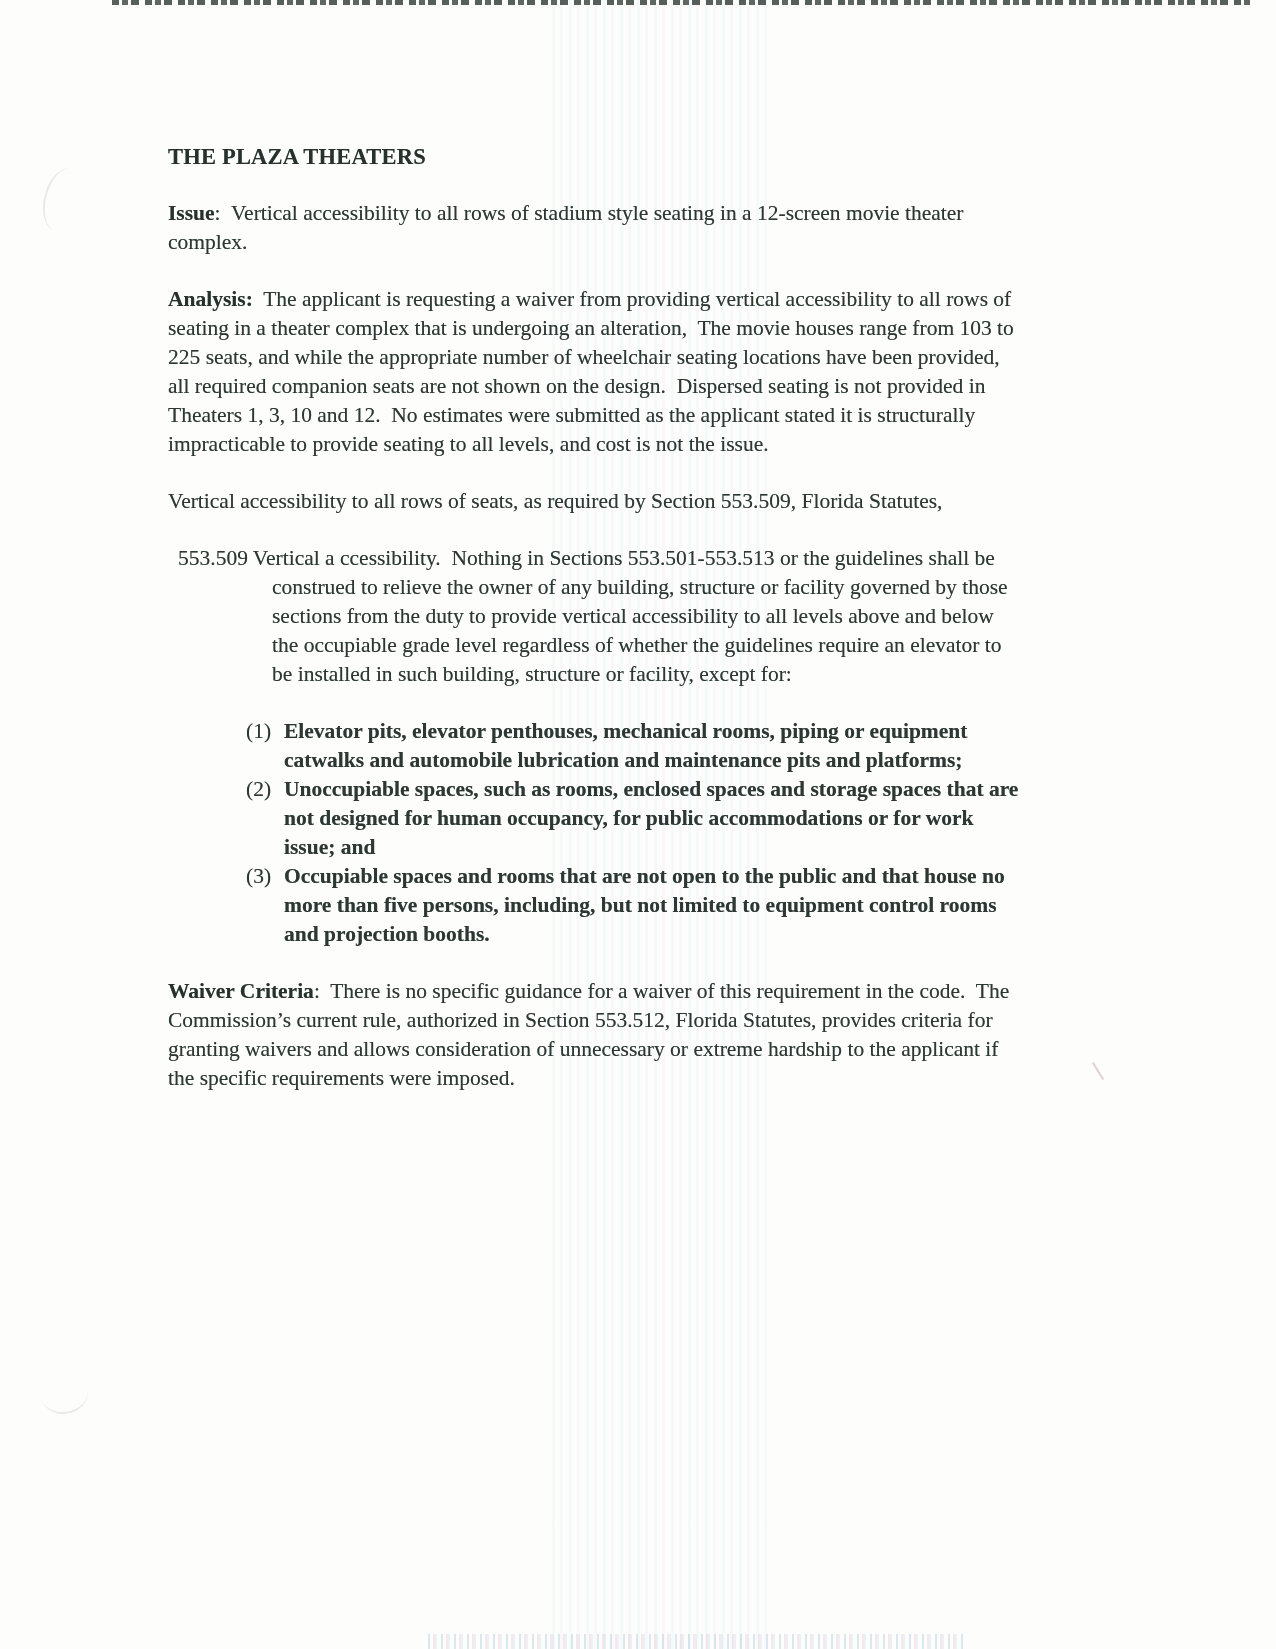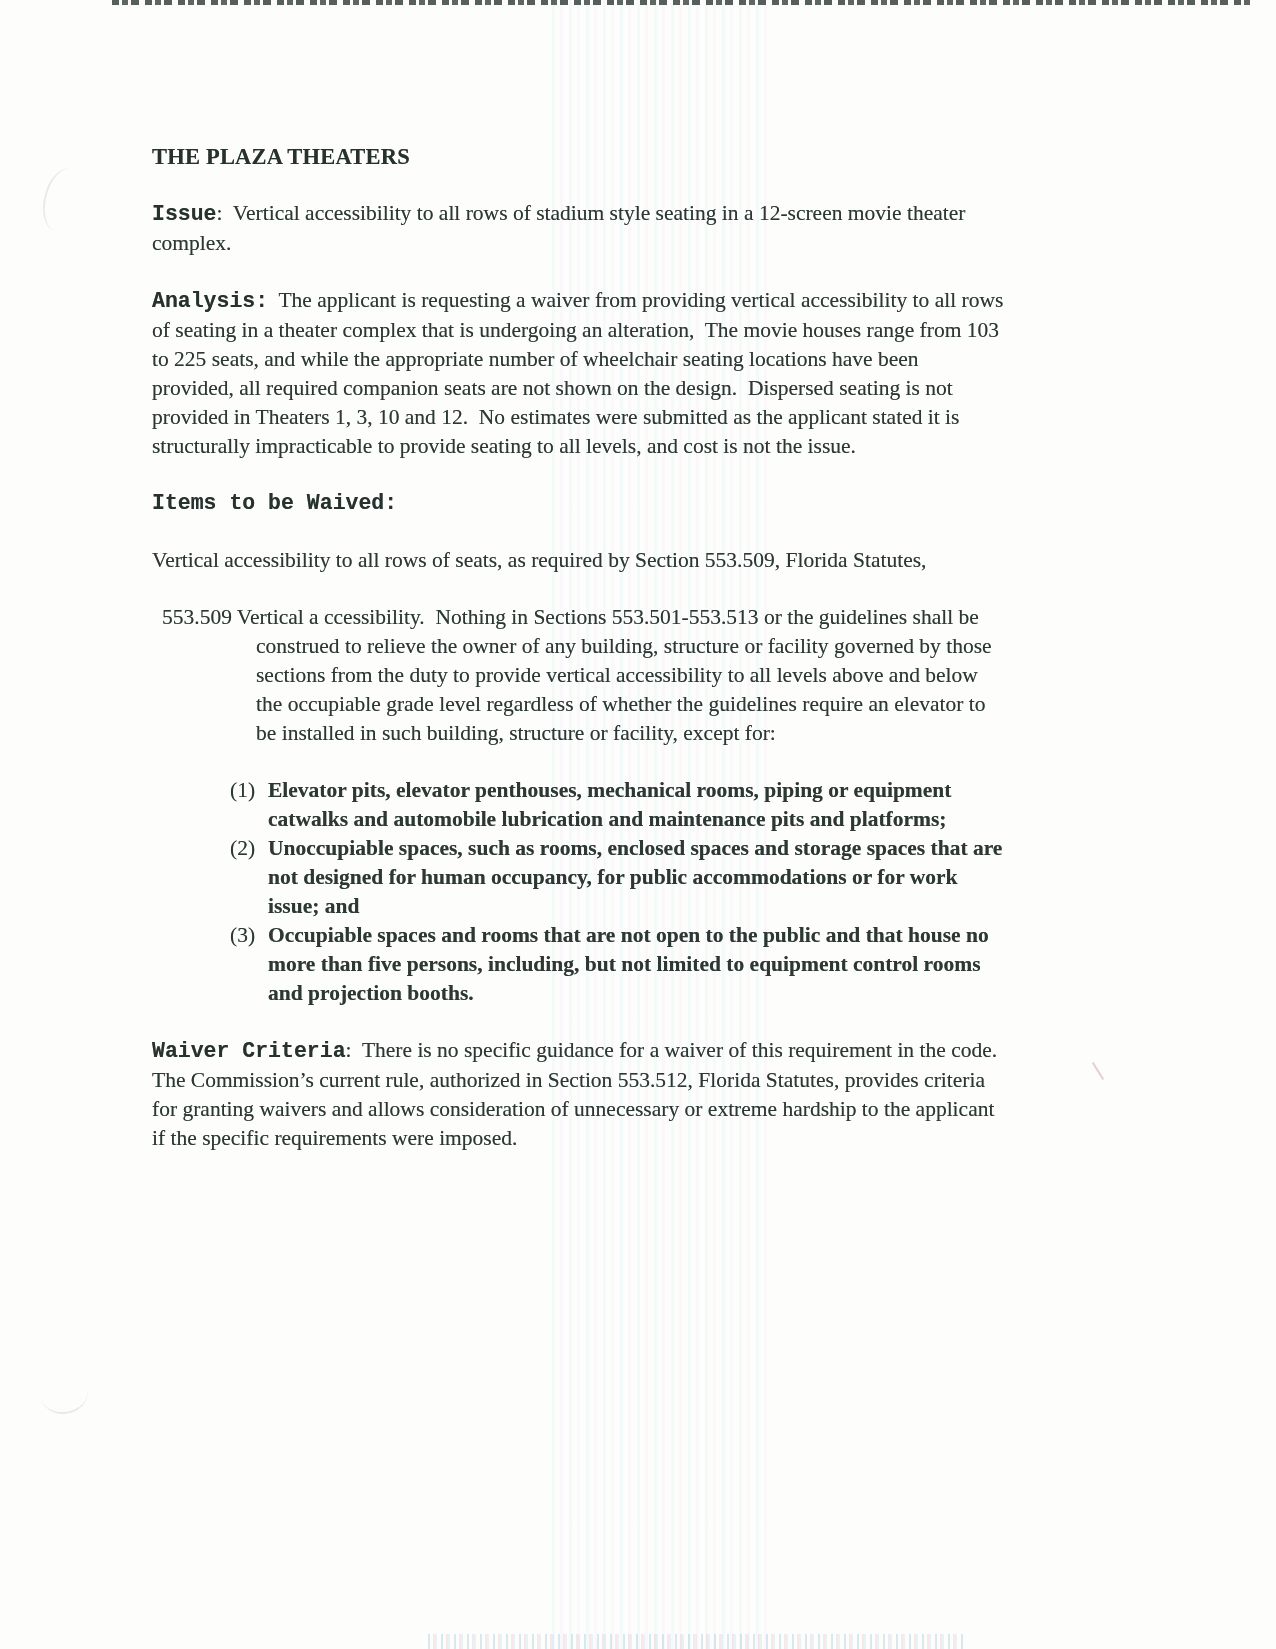--- a/index.html
+++ b/index.html
@@ -58,31 +58,31 @@
     transform: rotate(-8deg);
   }
   
   .diag-artifact {
     position: absolute; top: 1070px; left: 1088px; width: 20px; height: 2px;
     background: rgba(195, 150, 160, 0.45);
     transform: rotate(58deg);
   }
 
   .page {
-    position: absolute; top: 142px; left: 152px; width: 852px;
+    position: absolute; top: 142px; left: 168px; width: 852px;
     font-size: 21.5px; line-height: 29px;
     text-shadow: 0 0 0.6px rgba(55, 75, 70, 0.55);
   }
 
   .page h1 {
     font-size: 22.5px; font-weight: bold; color: #27322e;
     margin: 0; line-height: 29px; letter-spacing: 0.2px;
   }
   .page p { margin: 28px 0 0 0; white-space: pre-wrap; }
-  .lbl { font-weight: bold; color: #27322e; font-family: Liberation Mono, monospace; }
+  .lbl { font-weight: bold; color: #27322e; }
 
   .statute { padding-left: 104px; text-indent: -94px; }
 
   .list { margin: 28px 0 0 78px; }
   .list-item { display: flex; }
   .item-num { flex: 0 0 38px; white-space: pre; }
   .item-text { flex: 1; white-space: pre-wrap; font-weight: bold; }
 </style>
 </head>
 <body>
@@ -93,21 +93,20 @@
 <div class="page">
 
   <h1>THE PLAZA THEATERS</h1>
 
   <p><span class="lbl">Issue</span><span>:</span><span>  Vertical accessibility to all rows of stadium style seating in a 12-screen movie theater complex.</span></p>
 
   <p><span class="lbl">Analysis:</span><span>  The applicant is requesting a waiver from providing vertical accessibility to all rows of seating in a theater complex that is undergoing an alteration,  The movie houses range from 103 to 225 seats, and while the appropriate number of wheelchair seating locations have been provided, all required companion seats are not shown on the design.  Dispersed seating is not provided in Theaters 1, 3, 10 and 12.  No estimates were submitted as the applicant stated it is structurally impracticable to provide seating to all levels, and cost is not the issue.</span></p>
 
 
 
-  <p class="lbl">Items to be Waived:</p>
 
   <p>Vertical accessibility to all rows of seats, as required by Section 553.509, Florida Statutes,</p>
 
   <p class="statute"><span>553.509</span><span> Vertical a ccessibility.  Nothing in Sections 553.501-553.513 or the guidelines shall be construed to relieve the owner of any building, structure or facility governed by those sections from the duty to provide vertical accessibility to all levels above and below the occupiable grade level regardless of whether the guidelines require an elevator to be installed in such building, structure or facility, except for:</span></p>
 
   <div class="list">
     <div class="list-item">
       <span class="item-num">(1)</span>
       <span class="item-text">Elevator pits, elevator penthouses, mechanical rooms, piping or equipment catwalks and automobile lubrication and maintenance pits and platforms;</span>
     </div>

